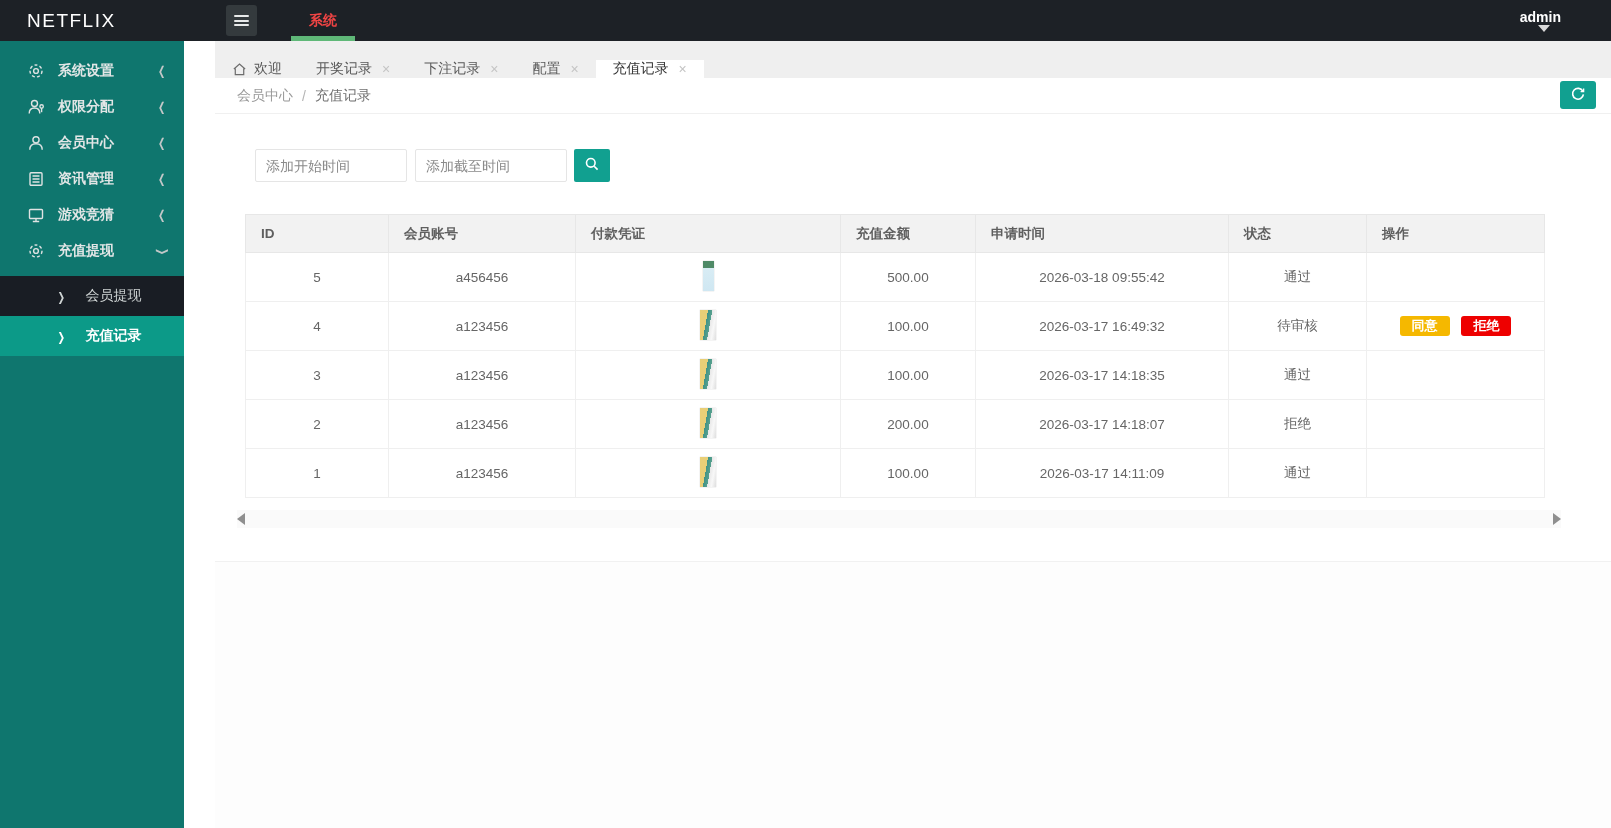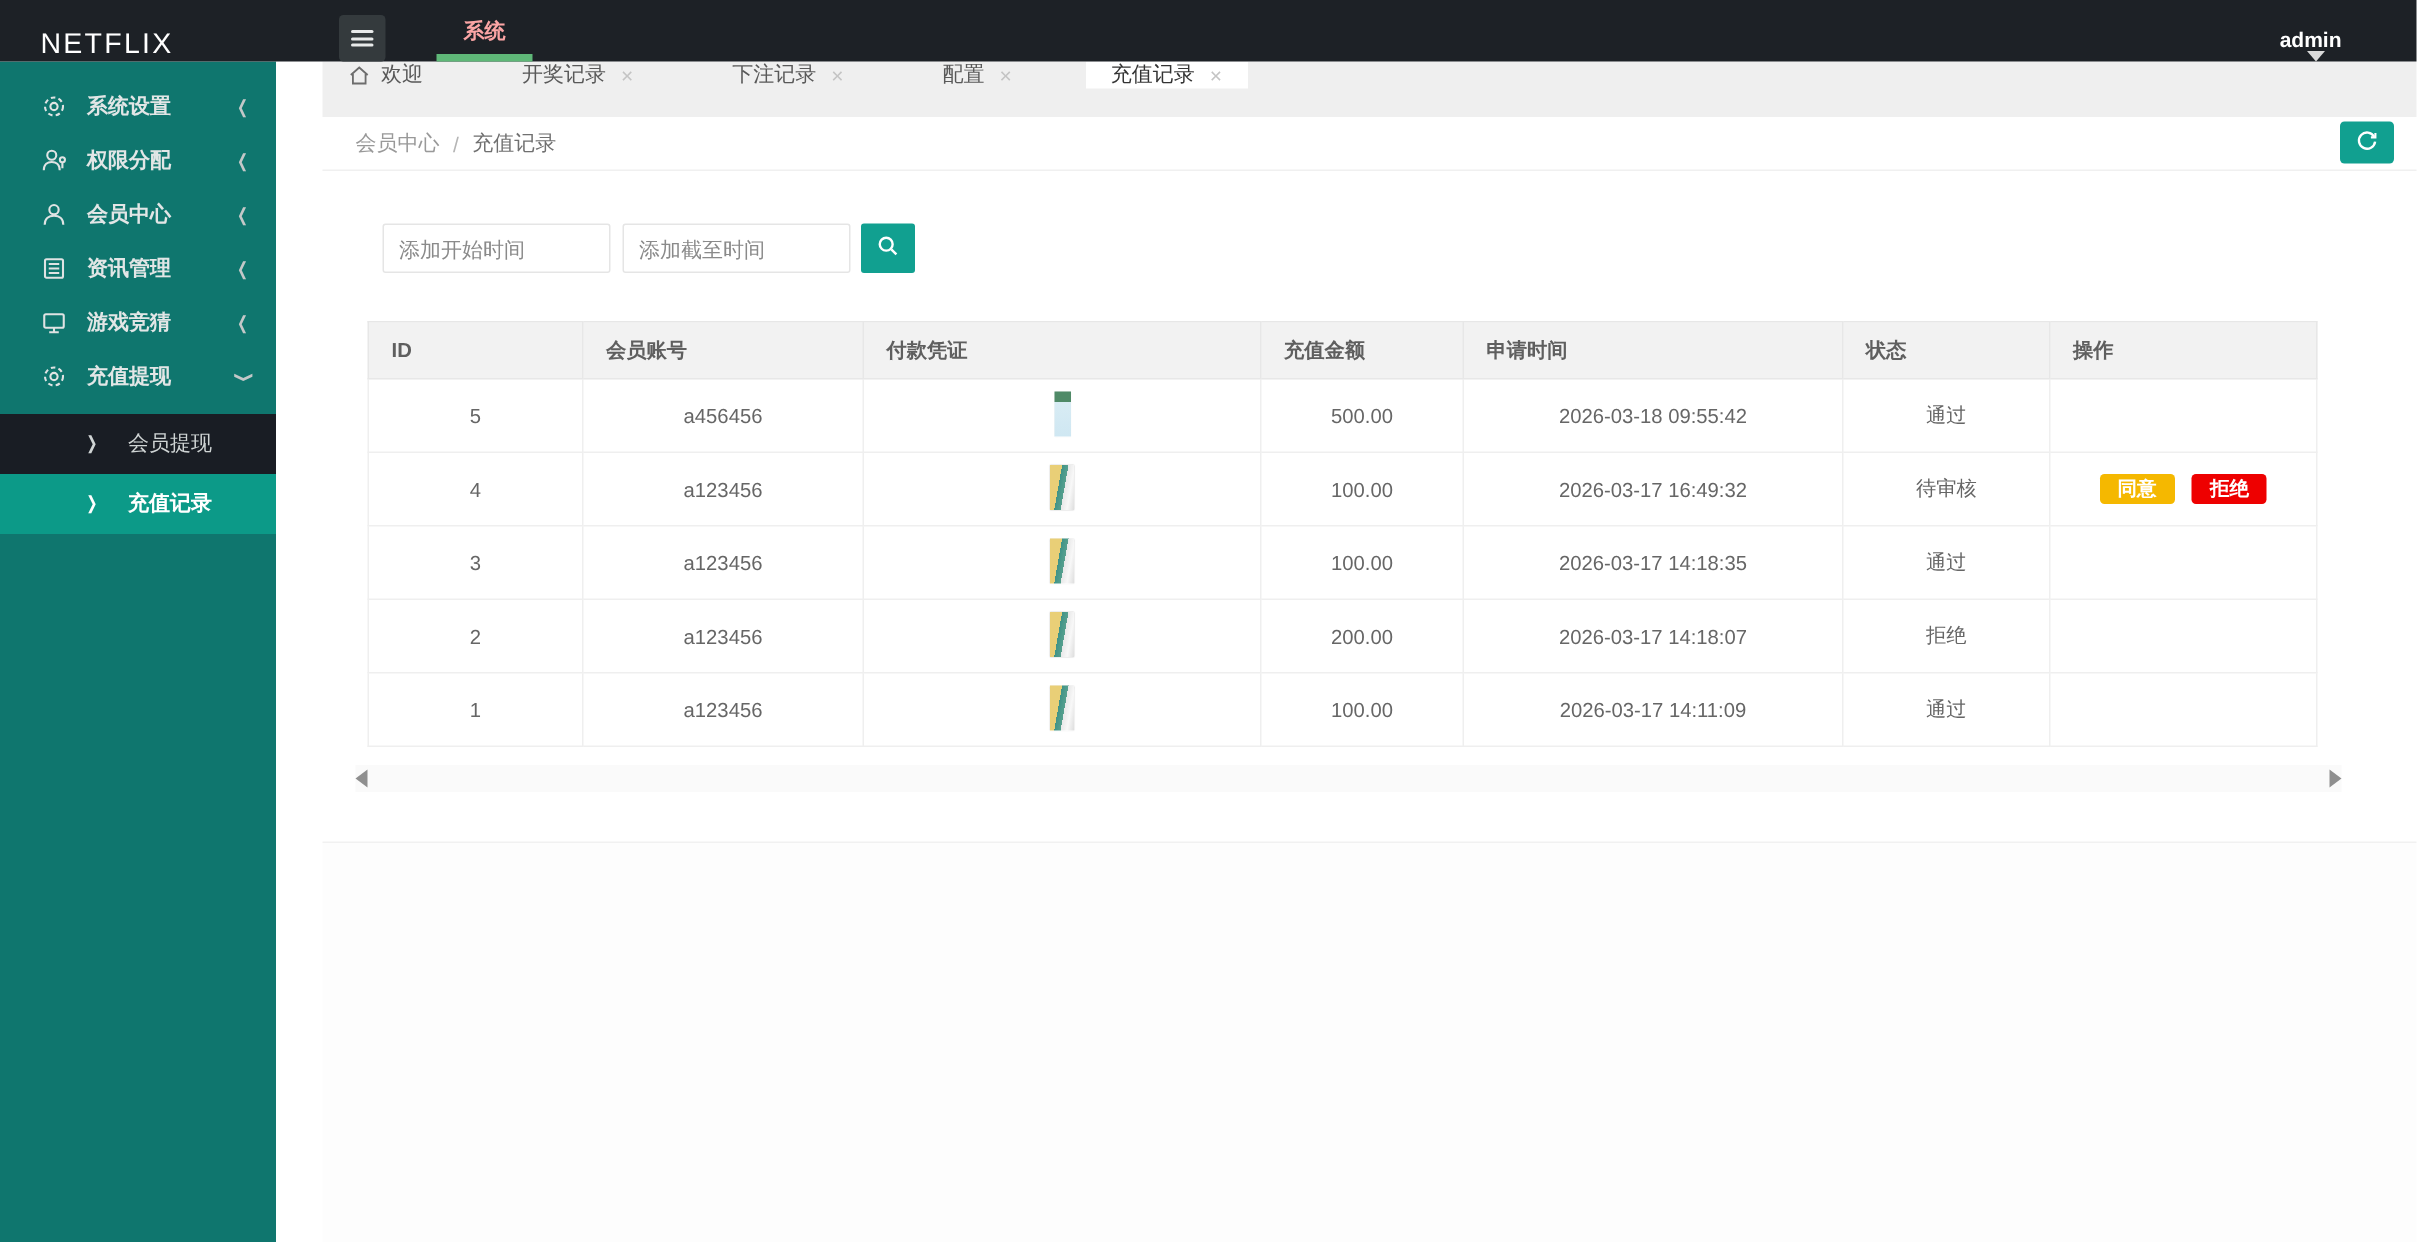--- a/index.html
+++ b/index.html
@@ -1,30 +1,30 @@
 <!DOCTYPE html>
 <html><head>
 <meta charset="utf-8">
 <style>
   * { margin:0; padding:0; box-sizing:border-box; }
   html,body { width:1611px; height:828px; overflow:hidden;
     font-family:"Liberation Sans","DejaVu Sans",sans-serif; background:#fff; }
 
   
   .topbar { position:absolute; top:0; left:0; width:1611px; height:41px;
-    background:#1d2126; display:flex; align-items:flex-end; z-index:30; }
+    background:#1d2126; display:flex; align-items:center; z-index:30; }
   .brand { width:215px; padding-left:27px; color:#fff; font-size:19px;
     font-weight:500; letter-spacing:1.5px; }
   .hamburger { width:31px; height:31px; margin-left:11px; border-radius:3px;
     background:#343a3d; display:flex; align-items:center; justify-content:center;
     cursor:pointer; }
   .hamburger .bars { width:15px; }
   .hamburger .bars div { height:2px; background:#e8eaea; margin:2.5px 0; border-radius:1px; }
   .topnav-item { position:relative; height:41px; margin-left:34px; padding:0 18px;
-    display:flex; align-items:center; color:#fca5a5; font-size:14px; font-weight:700;
+    display:flex; align-items:center; color:#ef4444; font-size:14px; font-weight:700;
     cursor:pointer; }
   .topnav-item .underline { position:absolute; left:0; right:0; bottom:0;
     height:5px; background:#5fb878; }
   .topbar-right { margin-left:auto; margin-right:50px; display:flex;
     align-items:center; color:#fff; font-size:14px; font-weight:700; cursor:pointer;flex-direction:column; }
   .caret-down { width:0; height:0; margin-left:7px; border-left:6px solid transparent;
     border-right:6px solid transparent; border-top:7px solid #d9d9d9; }
 
   
   .sidebar { position:absolute; top:41px; left:0; width:184px; bottom:0;
@@ -42,21 +42,21 @@
   .submenu-item { height:40px; display:flex; align-items:center; padding-left:57px;
     color:#cfd4d4; font-size:14px; cursor:pointer; }
   .submenu-item .arrow { font-size:10px; margin-right:20px; color:#cfd4d4;
     transform:scale(0.9,1.2); }
   .submenu-item.active { background:#0c9a88; color:#fff; font-weight:600; }
   .submenu-item.active .arrow { color:#fff; }
 
   
   .main { position:absolute; top:41px; left:215px; right:0; bottom:0; background:#fff; }
 
-  .tabbar { height:37px; background:#efefef; display:flex; align-items:flex-start;gap:32px; }
+  .tabbar { height:37px; background:#efefef; display:flex; align-items:flex-end; }
   .tab { display:flex; align-items:center; padding:0 17px; font-size:14px;
     color:#595959; cursor:pointer; white-space:nowrap; }
   .tab .home-ic { margin-right:7px; display:flex; }
   .tab .close { margin-left:10px; color:#c4c4c4; font-size:14px; cursor:pointer; }
   .tab.active { background:#fff; color:#333; }
 
   .breadcrumb-bar { position:relative; height:36px; display:flex; align-items:center;
     padding-left:22px; background:#fff; border-bottom:1px solid #f0f0f0;
     font-size:14px; }
   .bc-parent { color:#999; }

